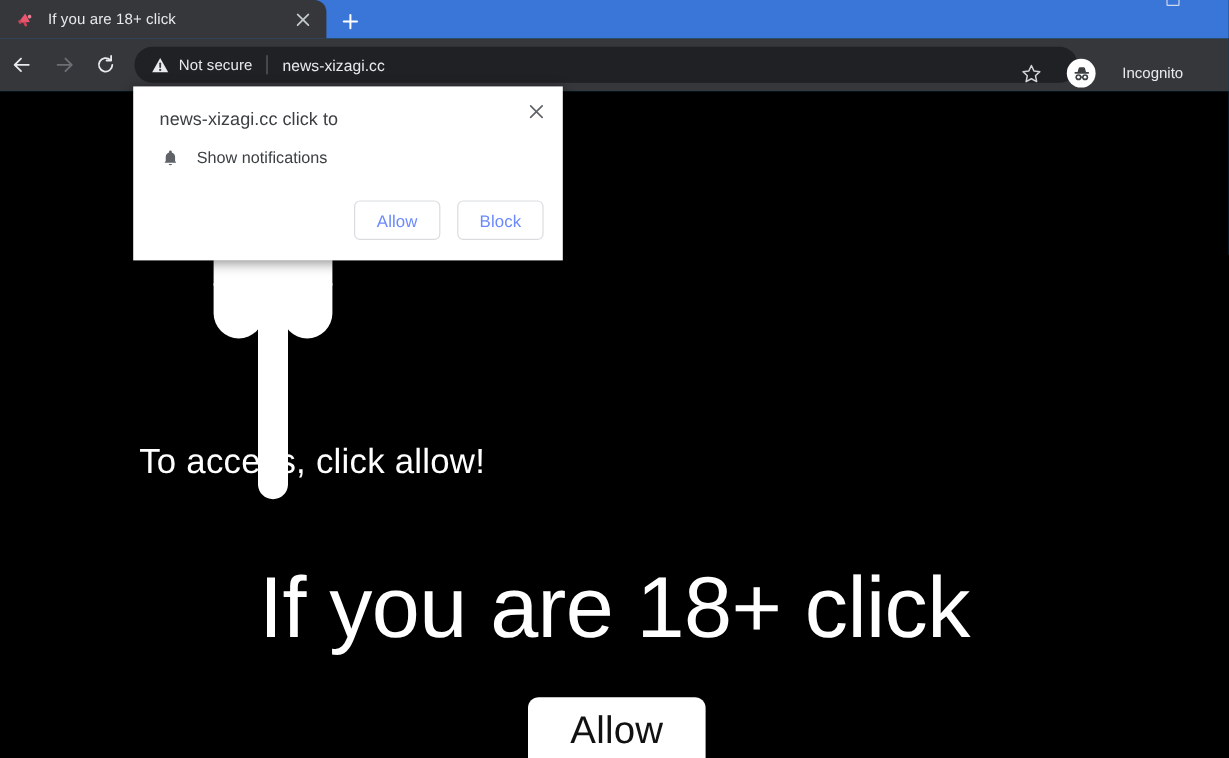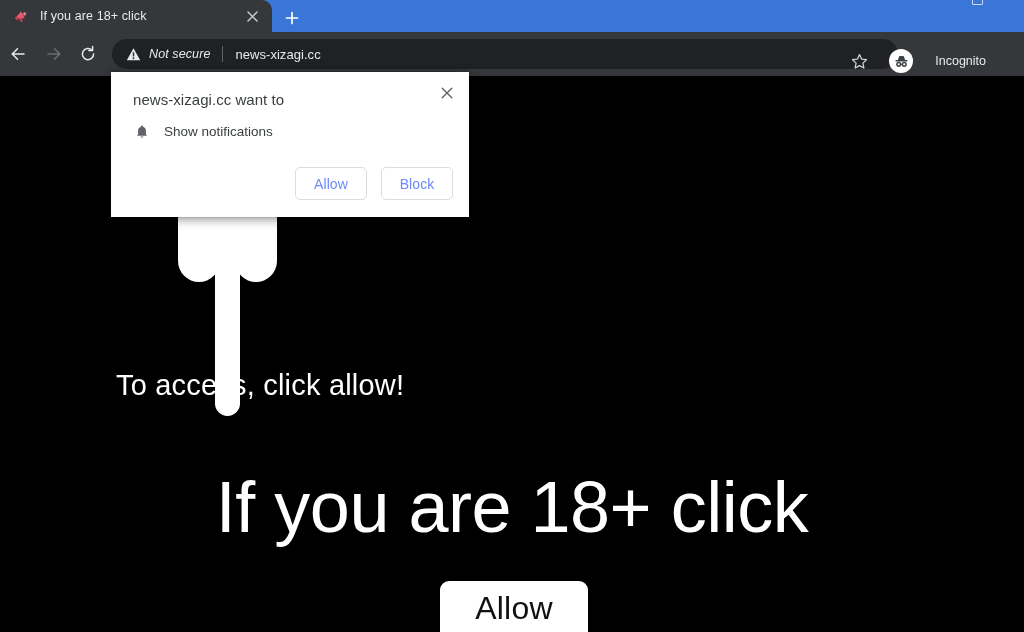--- a/index.html
+++ b/index.html
@@ -78,21 +78,21 @@
   .nav-reload{ left:74px; }
 
   .omnibox{
     position:absolute; left:112px; top:7px;
     width:786px; height:30px;
     background:#202124; border-radius:16px;
     display:flex; align-items:center;
   }
   .warn-icon{ margin-left:14px; margin-right:8px; display:flex; }
   .notsecure{
-    color:#e8eaed; font-size:12.5px; letter-spacing:.1px;font-style:italic;
+    color:#e8eaed; font-size:12.5px; letter-spacing:.1px;
   }
   .omnibox-sep{
     width:1px; height:16px; background:#5f6368; margin:0 12px;
   }
   .omnibox-url{
     color:#e8eaed; font-size:13px; letter-spacing:.05px;
   }
   .star{
     position:absolute; right:24px; top:7px; width:30px; height:30px;
     display:flex; align-items:center; justify-content:center;
@@ -324,21 +324,21 @@
   </div>
 
   <div class="perm-bubble">
 
     <div class="perm-close">
       <svg width="12" height="12" viewBox="0 0 12 12">
         <path d="M1.2 1.2 L10.8 10.8 M10.8 1.2 L1.2 10.8" stroke="#5f6368" stroke-width="1.4" stroke-linecap="round"></path>
       </svg>
     </div>
 
-    <div class="perm-title">news-xizagi.cc want to</div>
+    <div class="perm-title">news-xizagi.cc click to</div>
 
     <div class="perm-row">
       <div class="perm-bell">
         <svg width="16" height="16" viewBox="0 0 16 16">
           <path d="M8 1.4 A1.15 1.15 0 0 1 9.15 2.55 L9.15 3.1 A3.9 3.9 0 0 1 11.9 6.85 L11.9 10.1 L12.9 11.7 L3.1 11.7 L4.1 10.1 L4.1 6.85 A3.9 3.9 0 0 1 6.85 3.1 L6.85 2.55 A1.15 1.15 0 0 1 8 1.4 Z" fill="#5f6368"></path>
           <path d="M6.5 12.6 A1.6 1.6 0 0 0 9.5 12.6 Z" fill="#5f6368"></path>
         </svg>
       </div>
       <div class="perm-row-label">Show notifications</div>
     </div>

